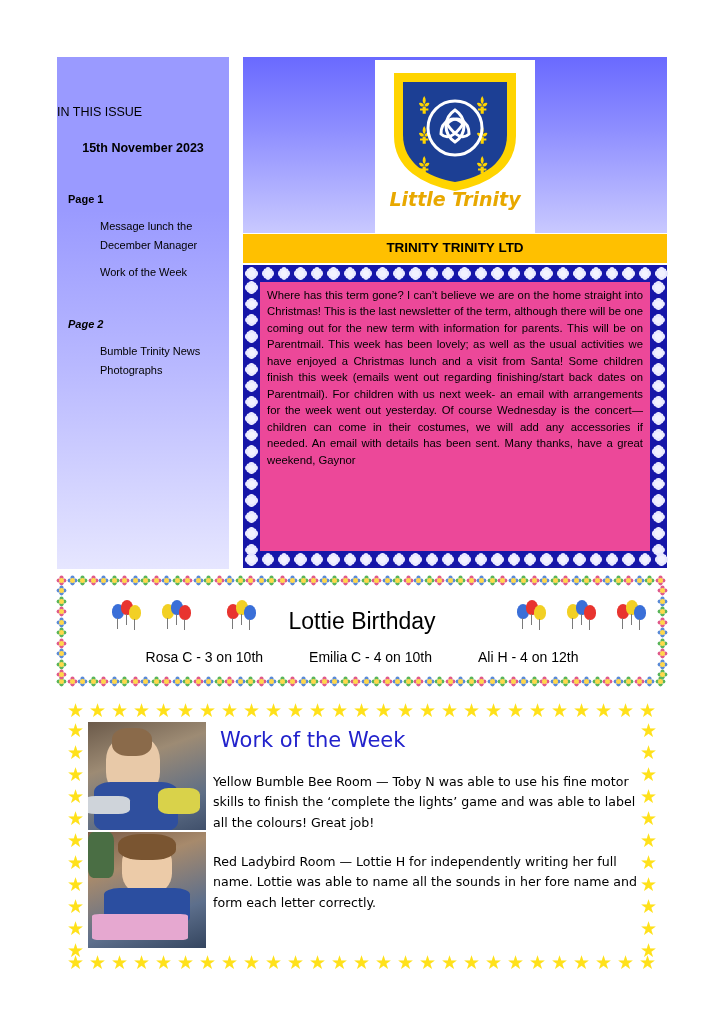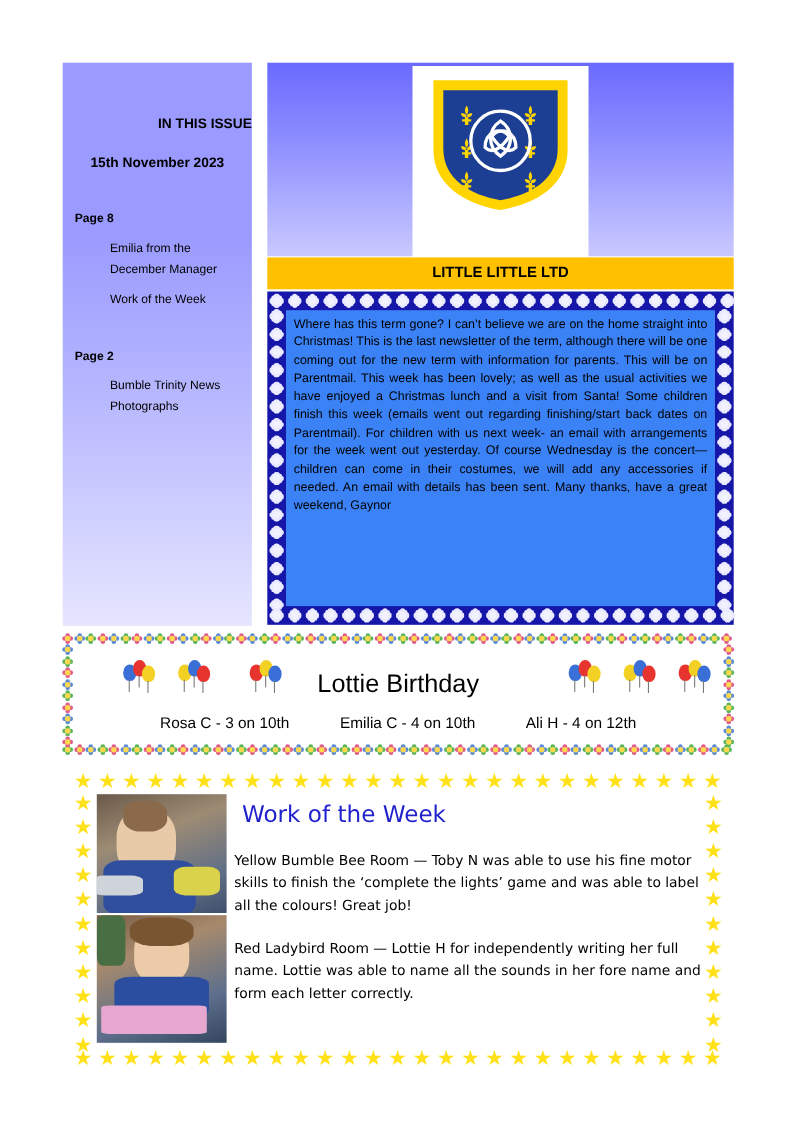--- a/index.html
+++ b/index.html
@@ -19,41 +19,41 @@
   #sidebar {
     position: absolute;
     left: 57px;
     top: 57px;
     width: 172px;
     height: 512px;
     background: linear-gradient(to bottom, #9a9aff 0%, #9a9aff 30%, #b8b8ff 60%, #e6e6ff 100%);
     box-sizing: border-box;
   }
   .sb-title {
-    text-align: right;
-    font-weight: bold;
+    text-align: left;
+    font-weight: normal;
     font-size: 12.5px;
     color: #000;
     margin-top: 48px;
   }
   .sb-date {
     text-align: center;
     font-weight: bold;
     font-size: 12.5px;
     color: #000;
     margin-top: 22px;
   }
   .sb-page {
     font-weight: bold;
     font-size: 11px;
     color: #000;
     margin-left: 11px;
     margin-top: 38px;
   }
-  .sb-page.second { margin-top: 40px; }
+  .sb-page.second { margin-top: 40px; font-style: italic; }
   .sb-item {
     font-size: 11px;
     color: #000;
     margin-left: 43px;
     margin-top: 16px;
     line-height: 1.0;
   }
   .sb-item.tight { margin-top: 8px; }
 
   
@@ -123,21 +123,21 @@
     top: 265px;
     width: 424px;
     height: 303px;
     background: #1616a8;
     box-sizing: border-box;
     padding: 17px;
   }
   #article-inner {
     width: 100%;
     height: 100%;
-    background: #3b82f6;
+    background: #ec4899;
     box-sizing: border-box;
     padding: 5px 7px 22px 7px;
     font-size: 11.3px;
     line-height: 1.46;
     color: #000;
     text-align: justify;
   }
   .flower {
     width: 13px; height: 13px;
     position: relative;
@@ -295,22 +295,22 @@
   
   .nosel { user-select: none; }
 </style>
 </head>
 <body>
 
 <div id="sidebar">
   <div class="sb-title nosel">IN THIS ISSUE</div>
   <div class="sb-date nosel">15th November 2023</div>
 
-  <div class="sb-page nosel">Page 8</div>
-  <div class="sb-item nosel">Emilia from the</div>
+  <div class="sb-page nosel">Page 1</div>
+  <div class="sb-item nosel">Message lunch the</div>
   <div class="sb-item tight nosel">December  Manager</div>
   <div class="sb-item nosel">Work of the Week</div>
 
   <div class="sb-page second nosel">Page 2</div>
   <div class="sb-item nosel">Bumble Trinity  News</div>
   <div class="sb-item tight nosel">Photographs</div>
 </div>
 
 <div id="header-band"></div>
 
@@ -342,24 +342,25 @@
       </g>
 
       <circle cx="66" cy="58" r="27" fill="none" stroke="#ffffff" stroke-width="3"></circle>
       <g fill="none" stroke="#ffffff" stroke-width="3">
         <path d="M66 40 C78 48 78 64 66 72 C54 64 54 48 66 40 Z"></path>
         <path d="M52 64 C52 50 66 44 74 54 C66 66 58 70 52 64 Z"></path>
         <path d="M80 64 C80 50 66 44 58 54 C66 66 74 70 80 64 Z"></path>
       </g>
     </svg>
   </div>
+  <div class="logo-text nosel">Little Trinity</div>
 </div>
 
 <div id="title-bar">
-  <div class="tb-text nosel">LITTLE LITTLE LTD</div>
+  <div class="tb-text nosel">TRINITY TRINITY LTD</div>
 </div>
 
 <div id="article">
   <div id="article-inner">Where has this term gone? I can’t believe we are on the home straight into Christmas! This is the last newsletter of the term, although there will be one coming out for the new term with information for parents. This will be on Parentmail. This week has been lovely; as well as the usual activities we have enjoyed a Christmas lunch and a visit from Santa! Some children finish this week (emails went out regarding finishing/start back dates on Parentmail). For children with us next week- an email with arrangements for the week went out yesterday. Of course Wednesday is the concert— children can come in their costumes, we will add any accessories if needed. An email with details has been sent.  Many thanks, have  a great weekend, Gaynor</div>
 </div>
 
 <div id="birthday"></div>
 <div id="bd-border"></div>
 <div id="bd-title" class="nosel">Lottie Birthday</div>
 <div id="bd-names">

